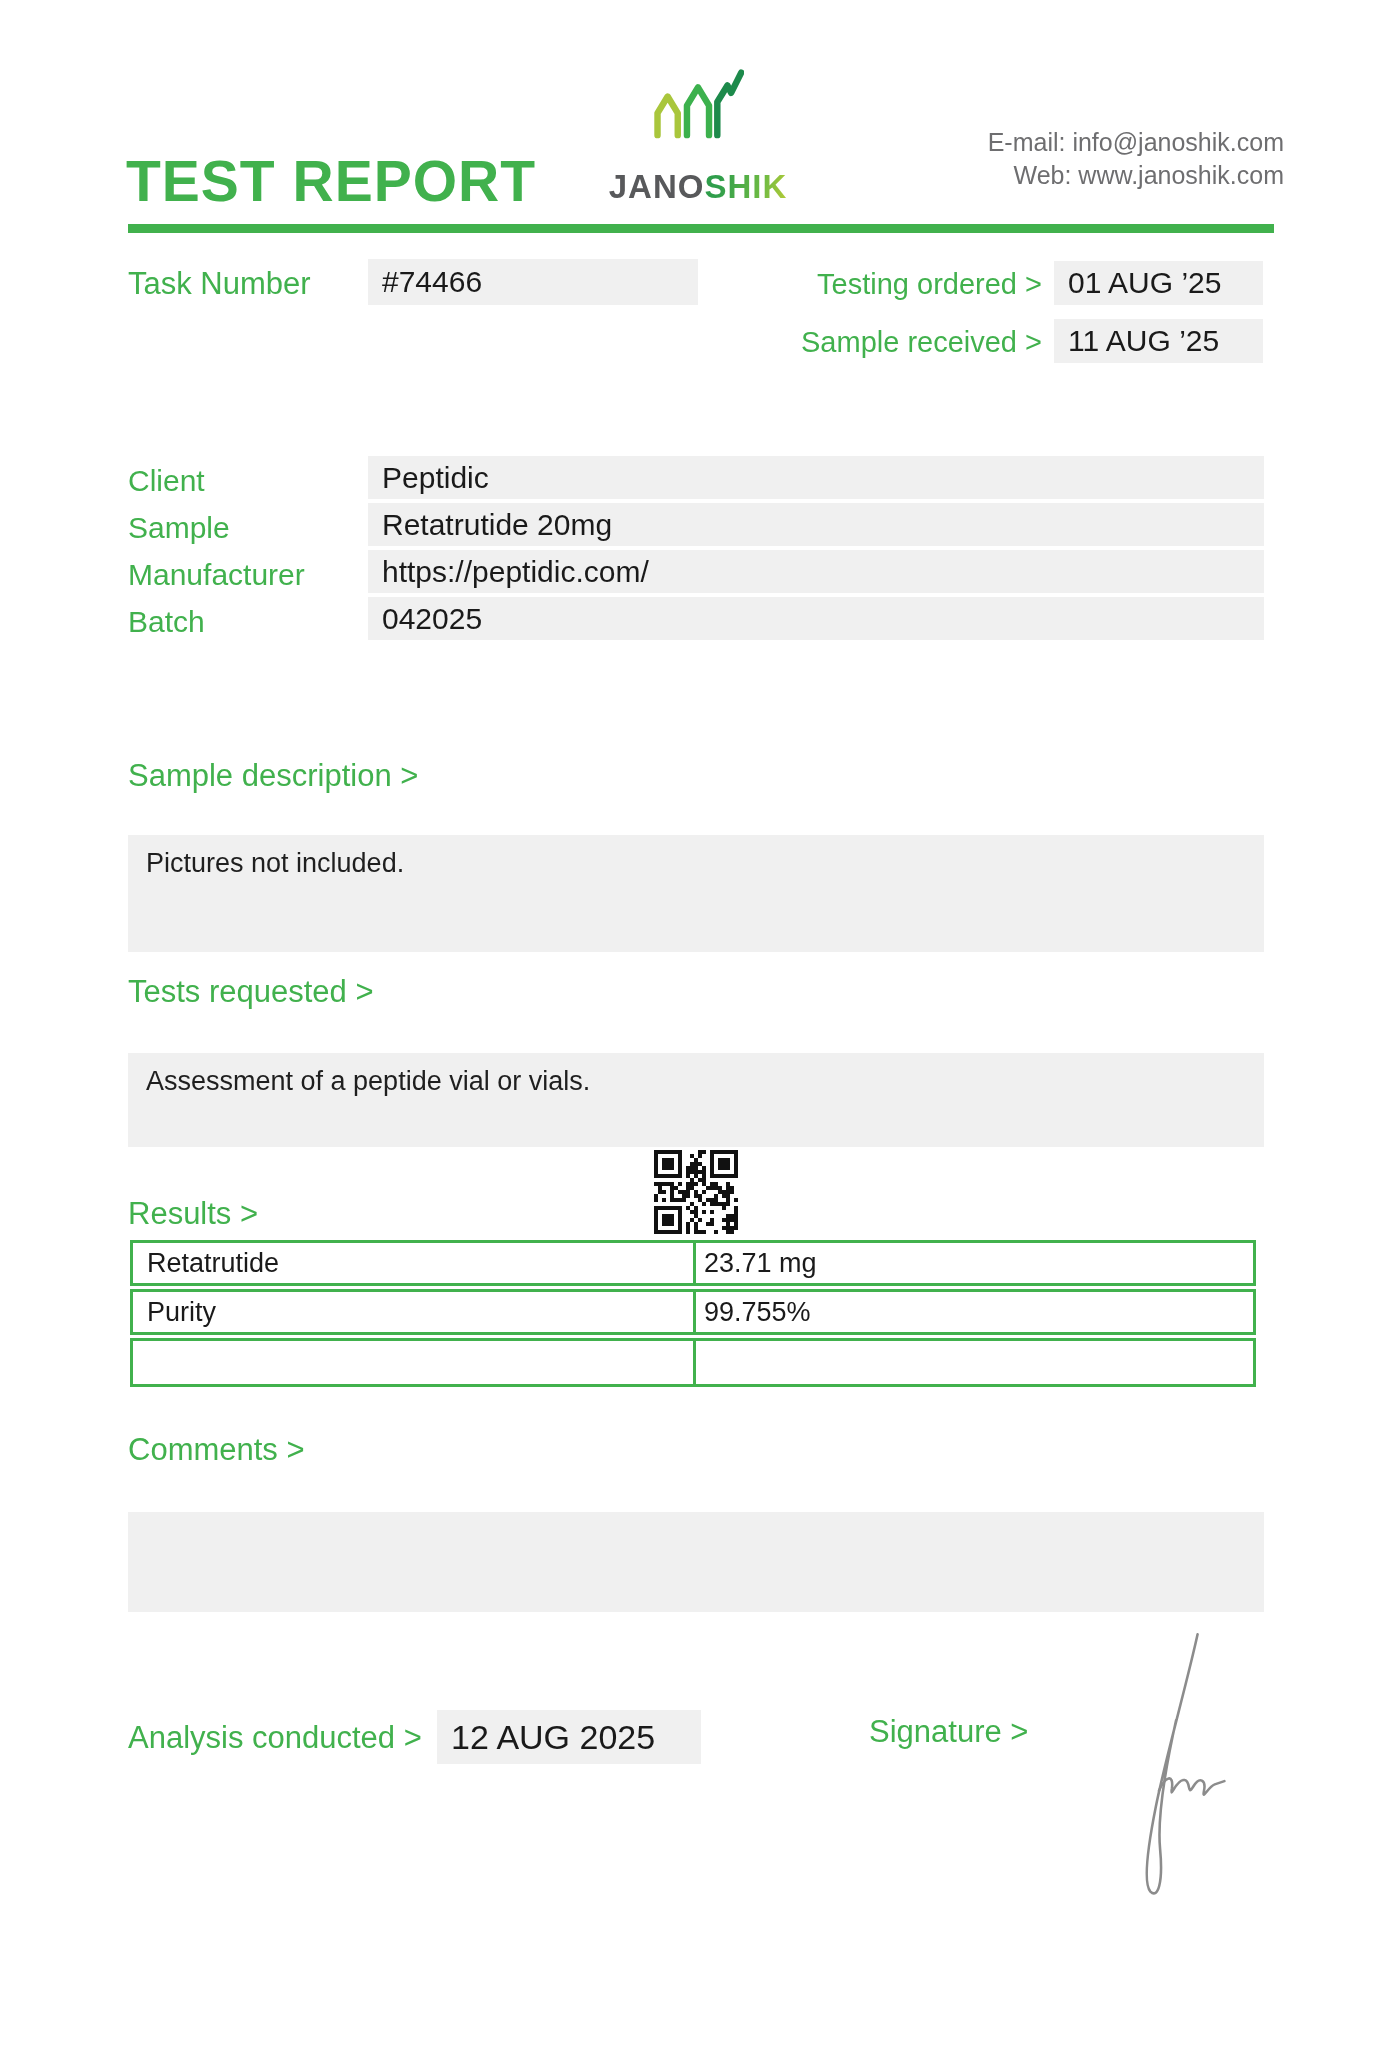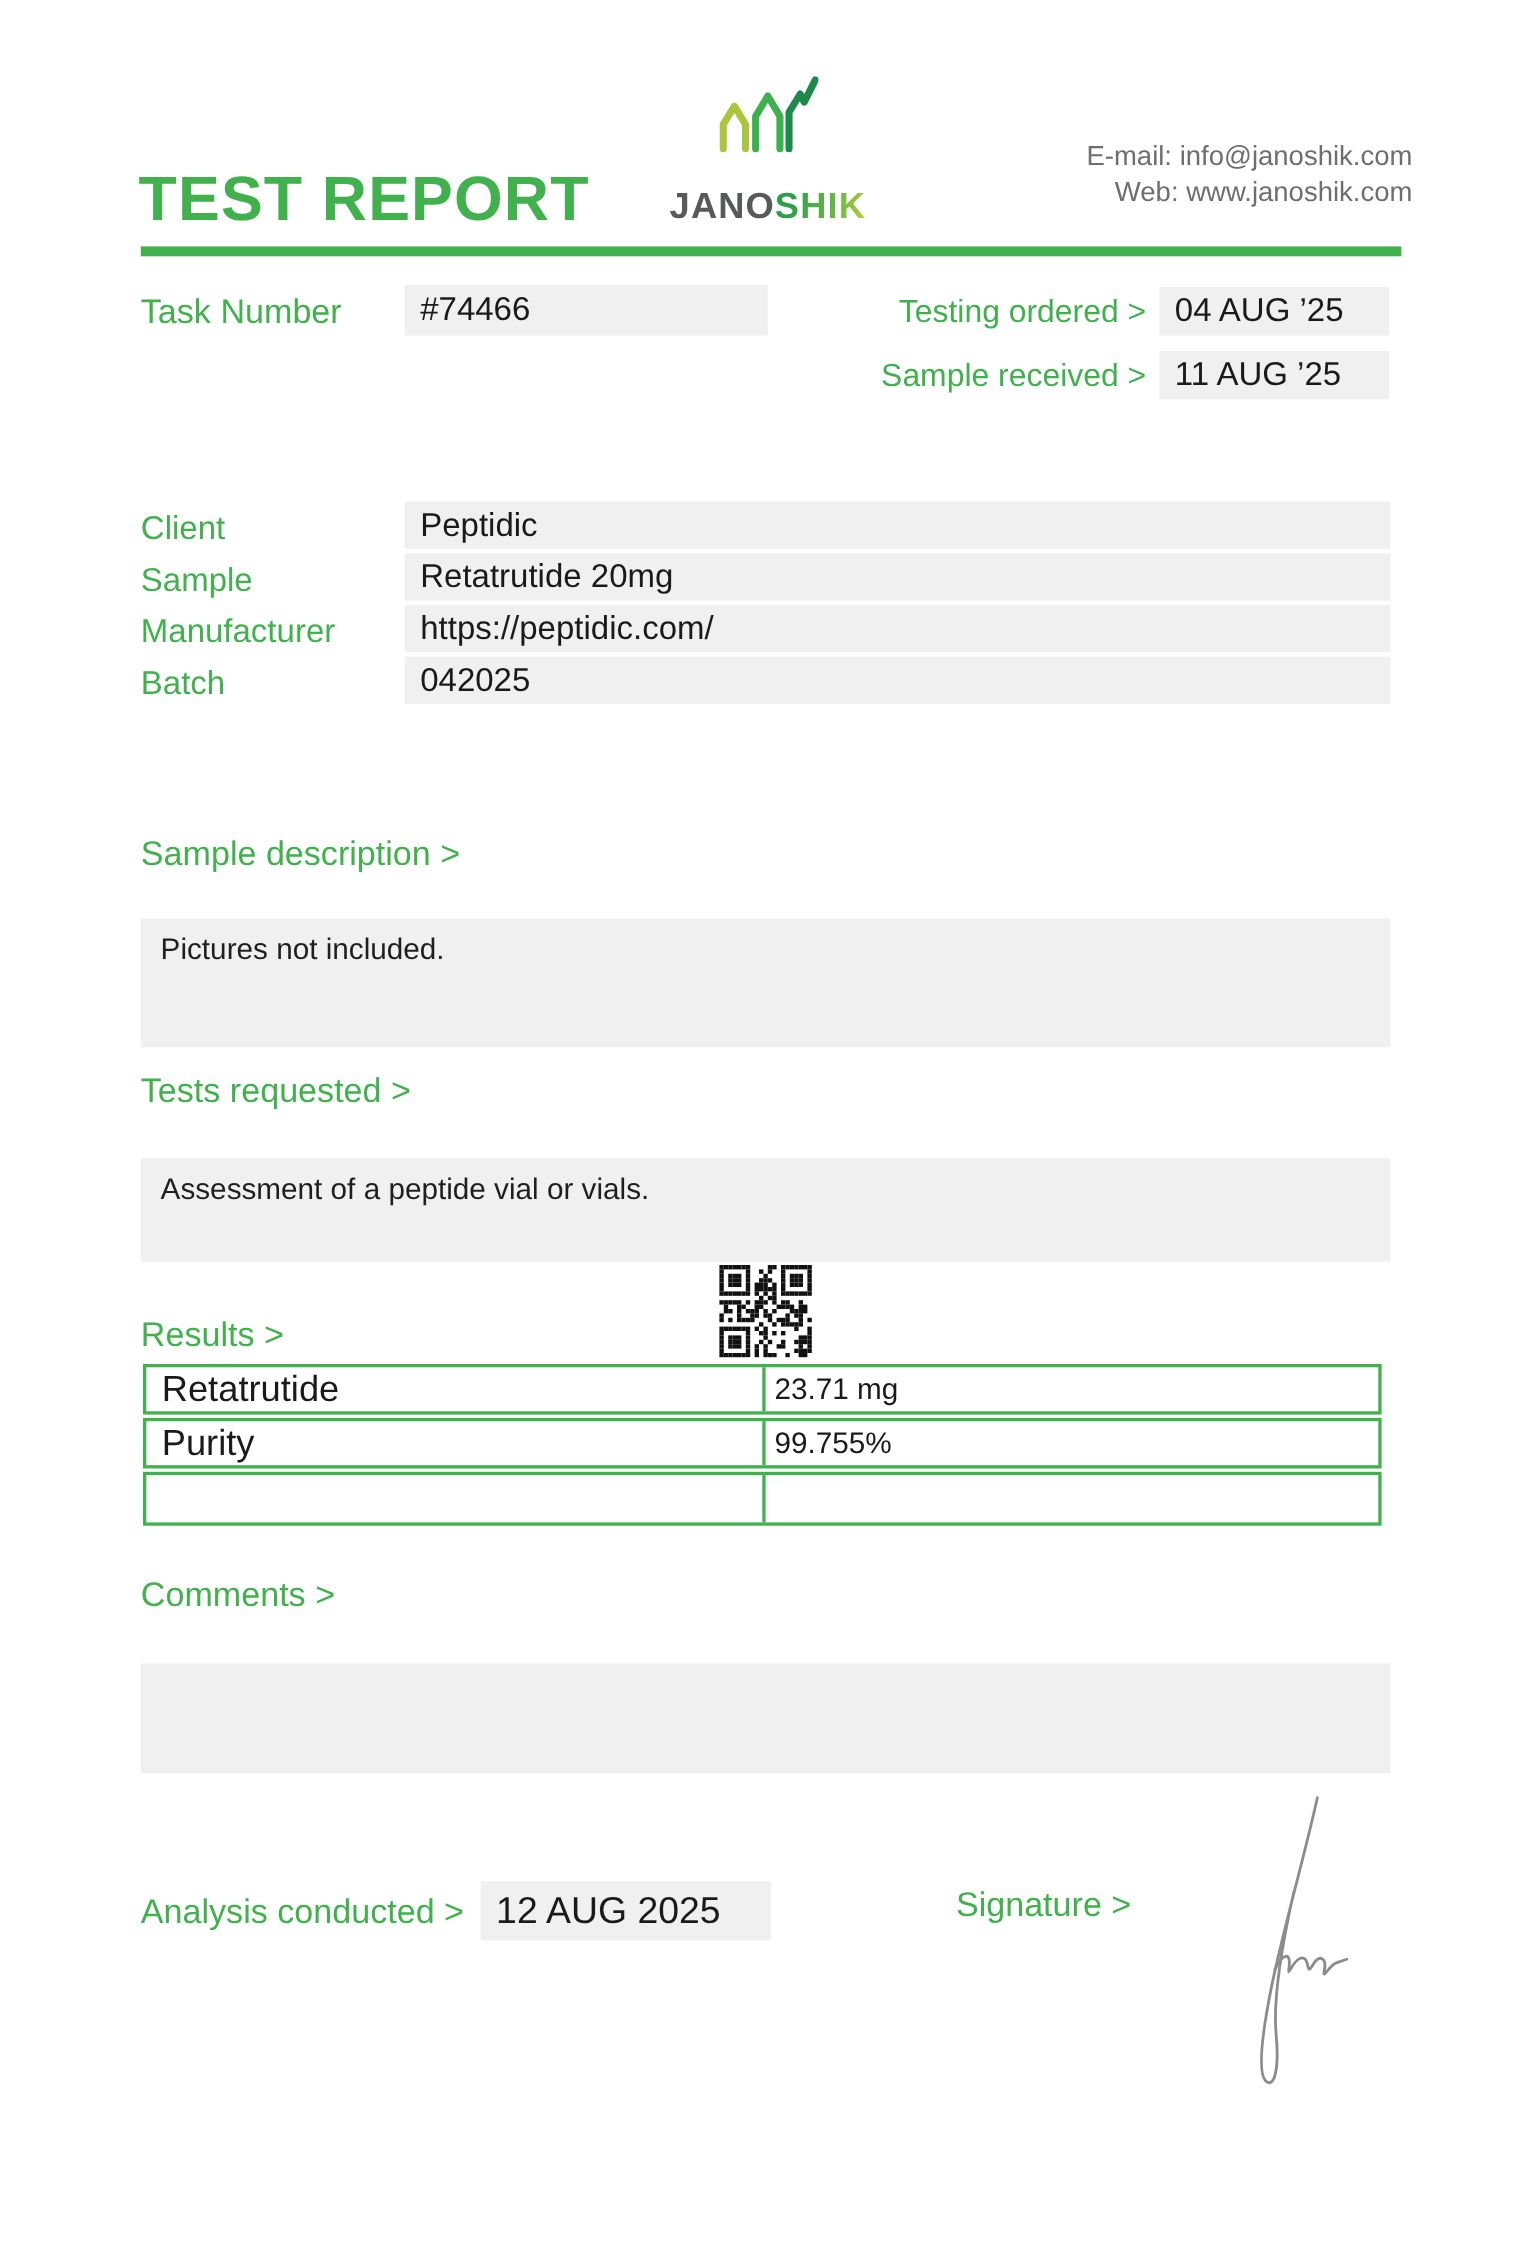--- a/index.html
+++ b/index.html
@@ -46,21 +46,21 @@
   .info-label{left:128px;font-size:30px;}
   .info-box{left:368px;width:896px;height:43px;}
 
   
   .sec-title{left:128px;font-size:31px;color:var(--accent);white-space:nowrap;}
   .bigbox{left:128px;width:1136px;background:var(--box);padding:13px 18px;font-size:27px;color:#1f1f1f;}
 
   
   .rtable{left:130px;top:1240px;width:1126px;}
   .trow{display:flex;border:3px solid var(--accent);margin-bottom:3px;height:46px;background:#fff;}
-  .trow .c1{width:560px;display:flex;align-items:center;padding-left:14px;font-size:33px;}
+  .trow .c1{width:560px;display:flex;align-items:center;padding-left:14px;font-size:27px;}
   .trow .c2{flex:1;border-left:3px solid var(--accent);display:flex;align-items:center;padding-left:8px;font-size:27px;}
   .trow.empty{height:49px;}
 
   .qr{left:653px;top:1150px;width:86px;height:84px;}
   .qr svg{width:100%;height:100%;fill:#111;}
 
   
   .analysis-label{left:128px;top:1720px;}
   .analysis-box{left:437px;top:1710px;width:264px;height:54px;font-size:34px;}
   .sig-label{left:869px;top:1714px;width:190px;text-align:left;}
@@ -89,21 +89,21 @@
     <div>E-mail: info@janoshik.com</div>
     <div>Web: www.janoshik.com</div>
   </div>
 
   <div class="abs divider"></div>
 
   <div class="abs lbl task-label">Task Number</div>
   <div class="abs vbox val task-box">#74466</div>
 
   <div class="abs meta-label ordered-label">Testing ordered &gt;</div>
-  <div class="abs vbox val date-box ordered-box">04 AUG ’25</div>
+  <div class="abs vbox val date-box ordered-box">01 AUG ’25</div>
 
   <div class="abs meta-label received-label">Sample received &gt;</div>
   <div class="abs vbox val date-box received-box">11 AUG ’25</div>
 
   <div class="abs lbl info-label" style="top:464px;">Client</div>
   <div class="abs vbox val info-box" style="top:456px;">Peptidic</div>
 
   <div class="abs lbl info-label" style="top:511px;">Sample</div>
   <div class="abs vbox val info-box" style="top:503px;">Retatrutide 20mg</div>
 

